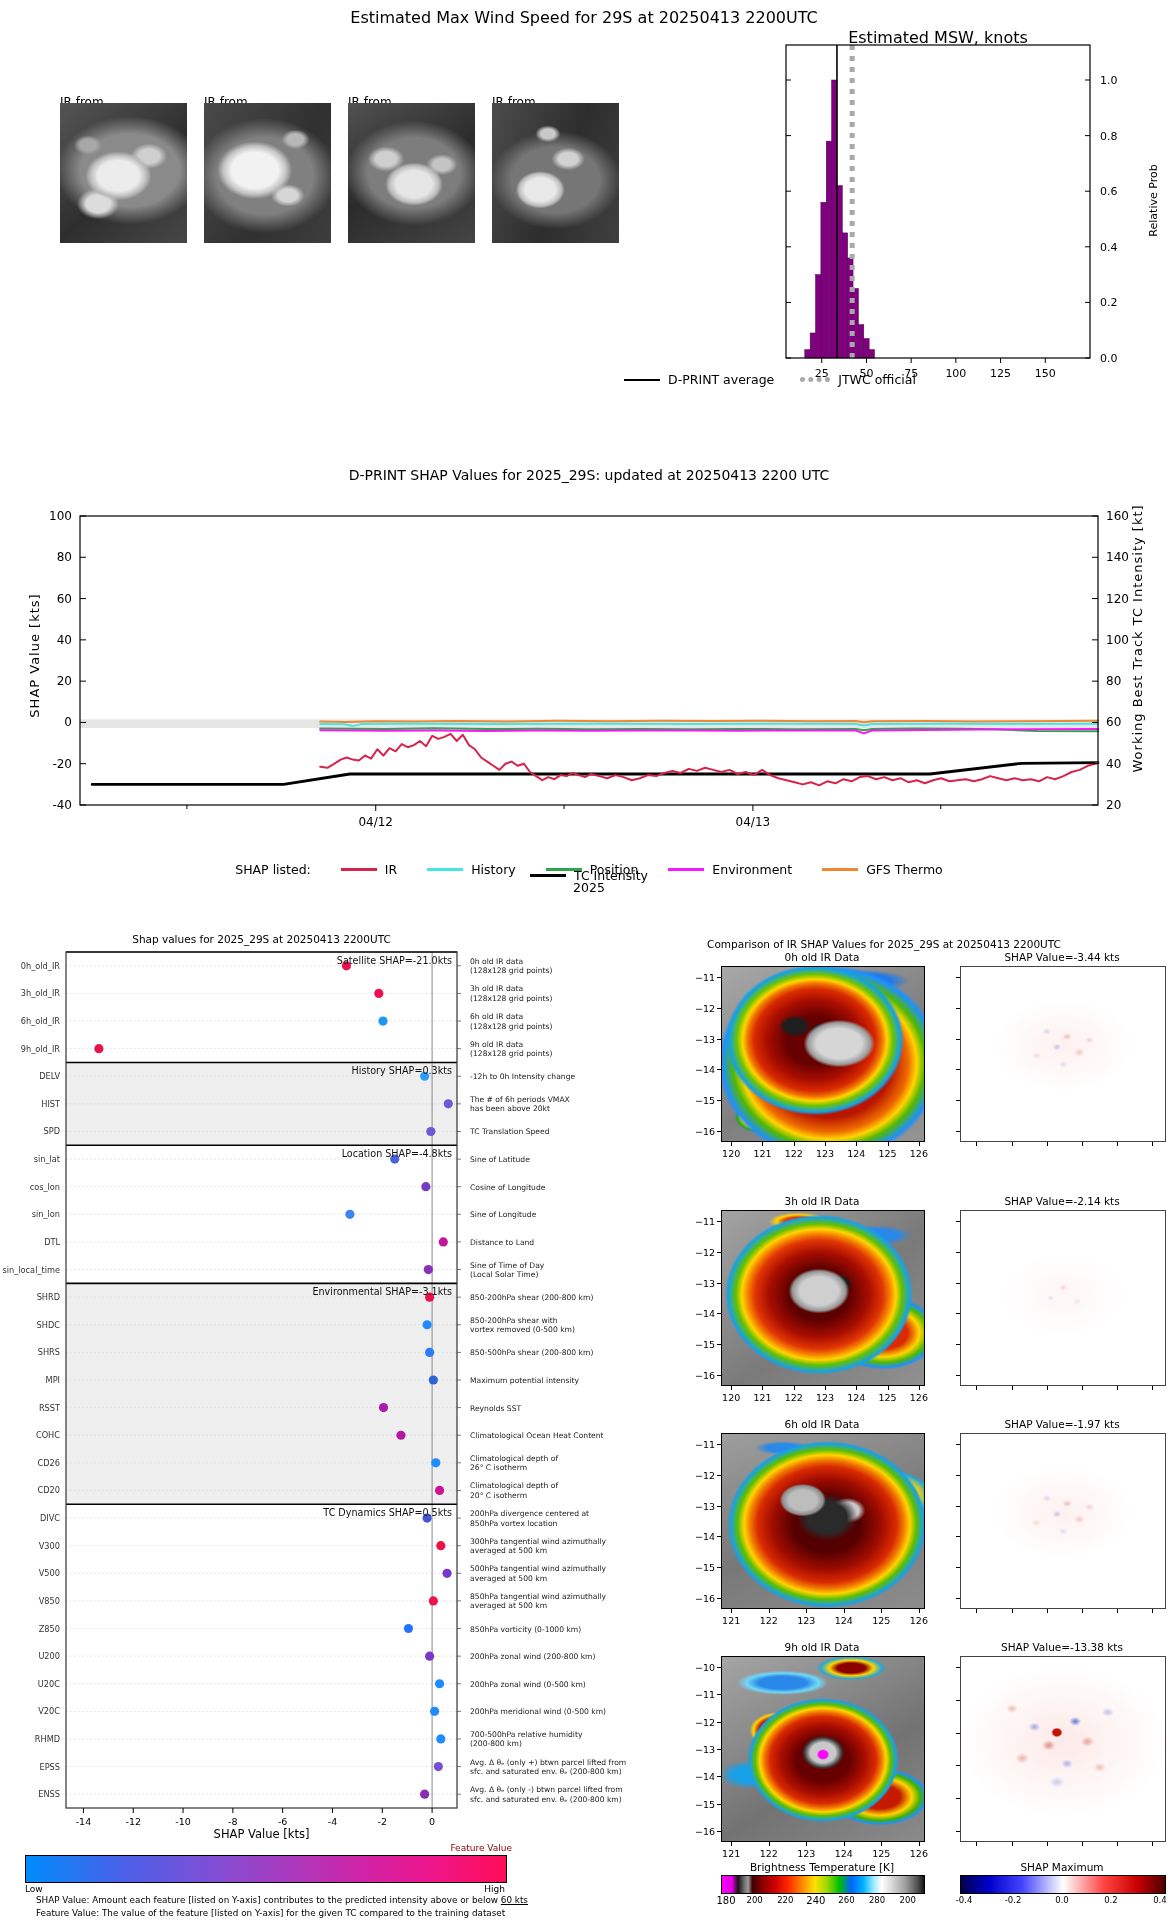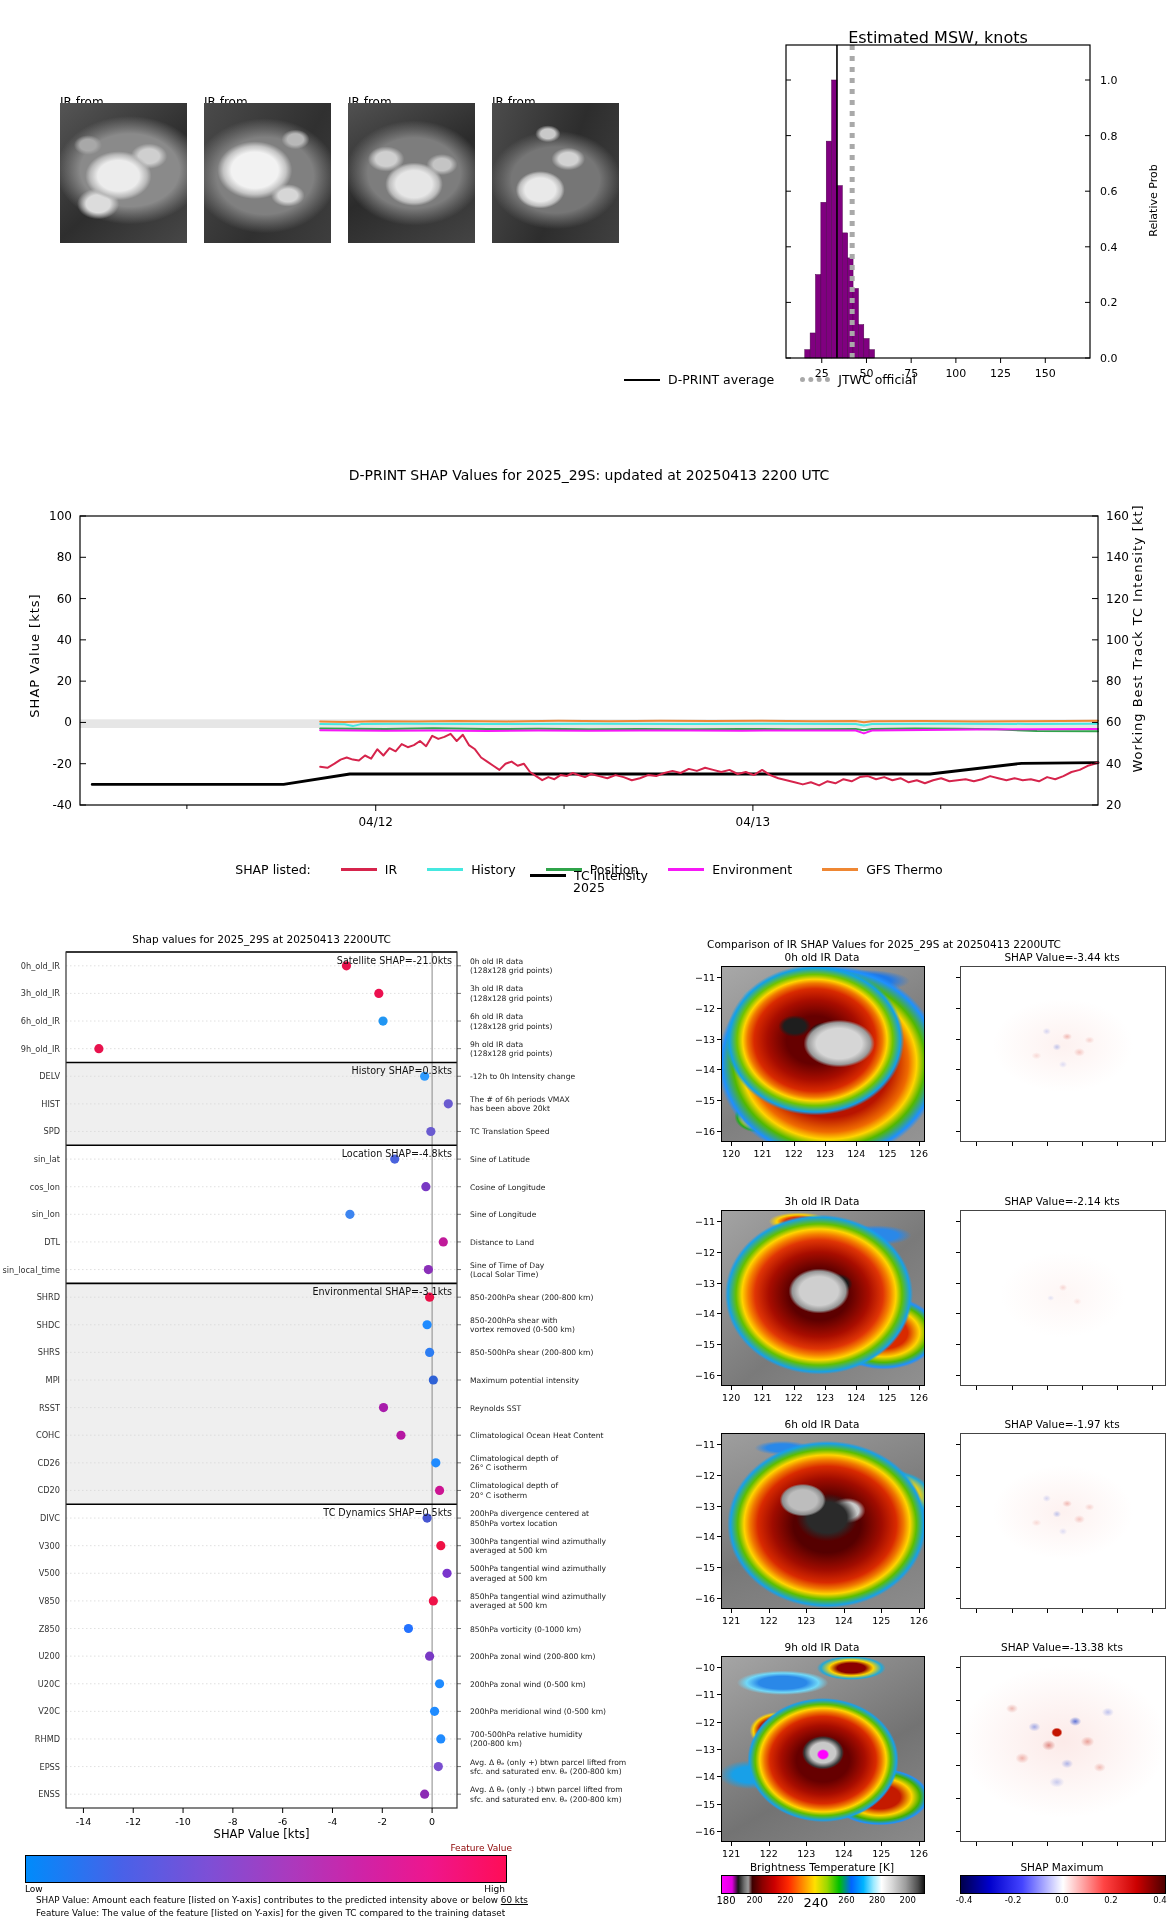--- a/index.html
+++ b/index.html
@@ -118,20 +118,21 @@
   .cbar-bt{background:linear-gradient(90deg,#ff00ff 0%,#e000e0 5%,#141414 8%,#6e6e6e 11%,#9a9a9a 13%,#3d0000 15%,#8b0000 20%,#cc0000 26%,#ff2a00 33%,#ff8c00 40%,#ffe000 46%,#9cd800 52%,#00c000 58%,#0064ff 64%,#00b4ff 70%,#9beaff 75%,#ffffff 79%,#d9d9d9 84%,#9c9c9c 91%,#4d4d4d 97%,#141414 100%);}
   .cbar-shap{background:linear-gradient(90deg,#00004d 0%,#0000cc 14%,#4444ff 30%,#ffffff 50%,#ff4444 70%,#cc0000 86%,#4d0000 100%);}
   .cbar-feat{background:linear-gradient(90deg,#008bfb 0%,#4961e8 20%,#7d4fd6 38%,#a83bbf 54%,#cf23a7 70%,#ee168d 84%,#ff0d57 100%);}
   .foot{font-size:8.8px;}
 </style>
 </head>
 <body>
 
 <div id="stage">
 
+  <div class="abs ctr t-main" style="left:0;top:8;width:1168px;top:8px;">Estimated Max Wind Speed for 29S at 20250413 2200UTC</div>
 
   <div class="abs" style="left:60px;top:55px;width:127px;">
     <div class="thumb-label">IR from
 20250413
 at 2200UTC</div>
     <div class="thumb-img" style="left:0;top:48px;"></div>
   </div>
   <div class="abs" style="left:204px;top:55px;width:127px;">
     <div class="thumb-label">IR from
 20250413
@@ -689,21 +690,21 @@
       <span class="tickmark" style="left: 466.52px; top: 907px; width: 1px; height: 4px;"></span>
       <span class="tickmark" style="left: 376px; top: 830.368px; width: 4px; height: 1px;"></span>
       <span class="tickmark" style="left: 501.54px; top: 907px; width: 1px; height: 4px;"></span>
       <span class="tickmark" style="left: 376px; top: 863.104px; width: 4px; height: 1px;"></span>
       <span class="tickmark" style="left: 536.56px; top: 907px; width: 1px; height: 4px;"></span>
       <span class="tickmark" style="left: 376px; top: 895.84px; width: 4px; height: 1px;"></span>
       <span class="tickmark" style="left: 571.58px; top: 907px; width: 1px; height: 4px;"></span>
       <span class="tick-x" style="left: 146px; top: 960px; font-size: 10px;">180</span>
       <span class="tick-x" style="left: 174.667px; top: 960px; font-size: 8.5px;">200</span>
       <span class="tick-x" style="left: 205.273px; top: 960px; font-size: 8.5px;">220</span>
-      <span class="tick-x" style="left: 235.879px; top: 960px; font-size: 13px;">240</span>
+      <span class="tick-x" style="left: 235.879px; top: 960px; font-size: 10px;">240</span>
       <span class="tick-x" style="left: 266.485px; top: 960px; font-size: 8.5px;">260</span>
       <span class="tick-x" style="left: 297.091px; top: 960px; font-size: 8.5px;">280</span>
       <span class="tick-x" style="left: 327.697px; top: 960px; font-size: 8.5px;">200</span>
       <span class="tick-x" style="left: 384.08px; top: 960px; font-size: 8.5px;">-0.4</span>
       <span class="tick-x" style="left: 433.04px; top: 960px; font-size: 8.5px;">-0.2</span>
       <span class="tick-x" style="left: 482px; top: 960px; font-size: 8.5px;">0.0</span>
       <span class="tick-x" style="left: 530.96px; top: 960px; font-size: 8.5px;">0.2</span>
       <span class="tick-x" style="left: 579.92px; top: 960px; font-size: 8.5px;">0.4</span>
     </div>
 

